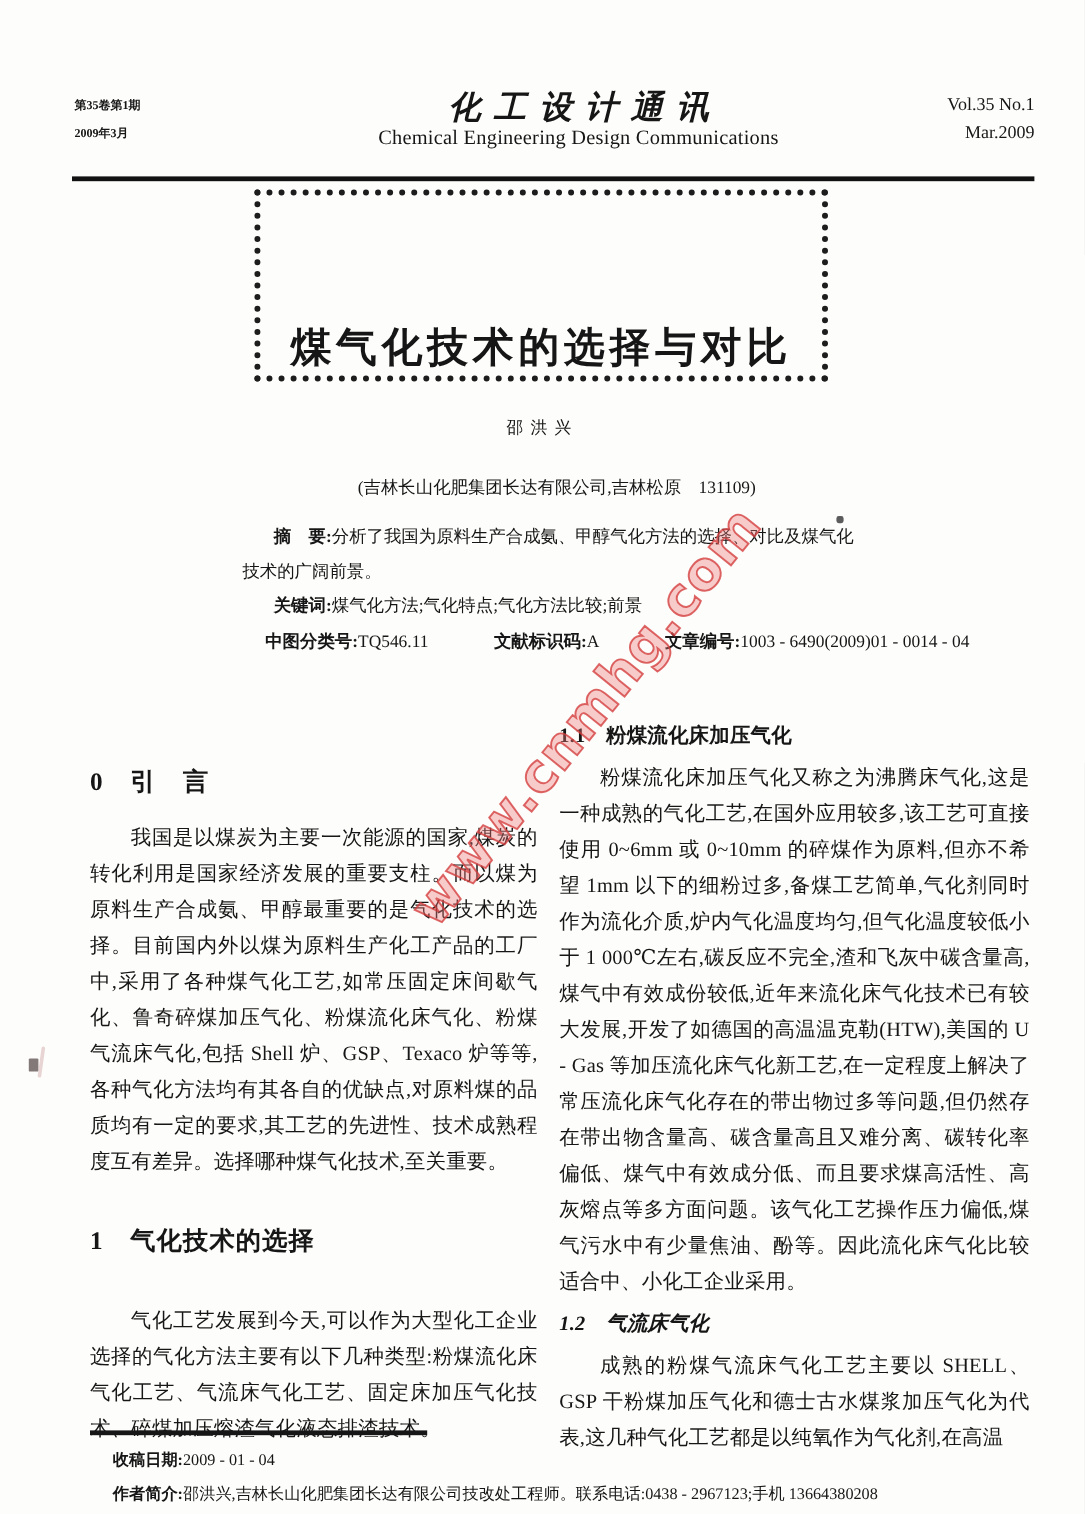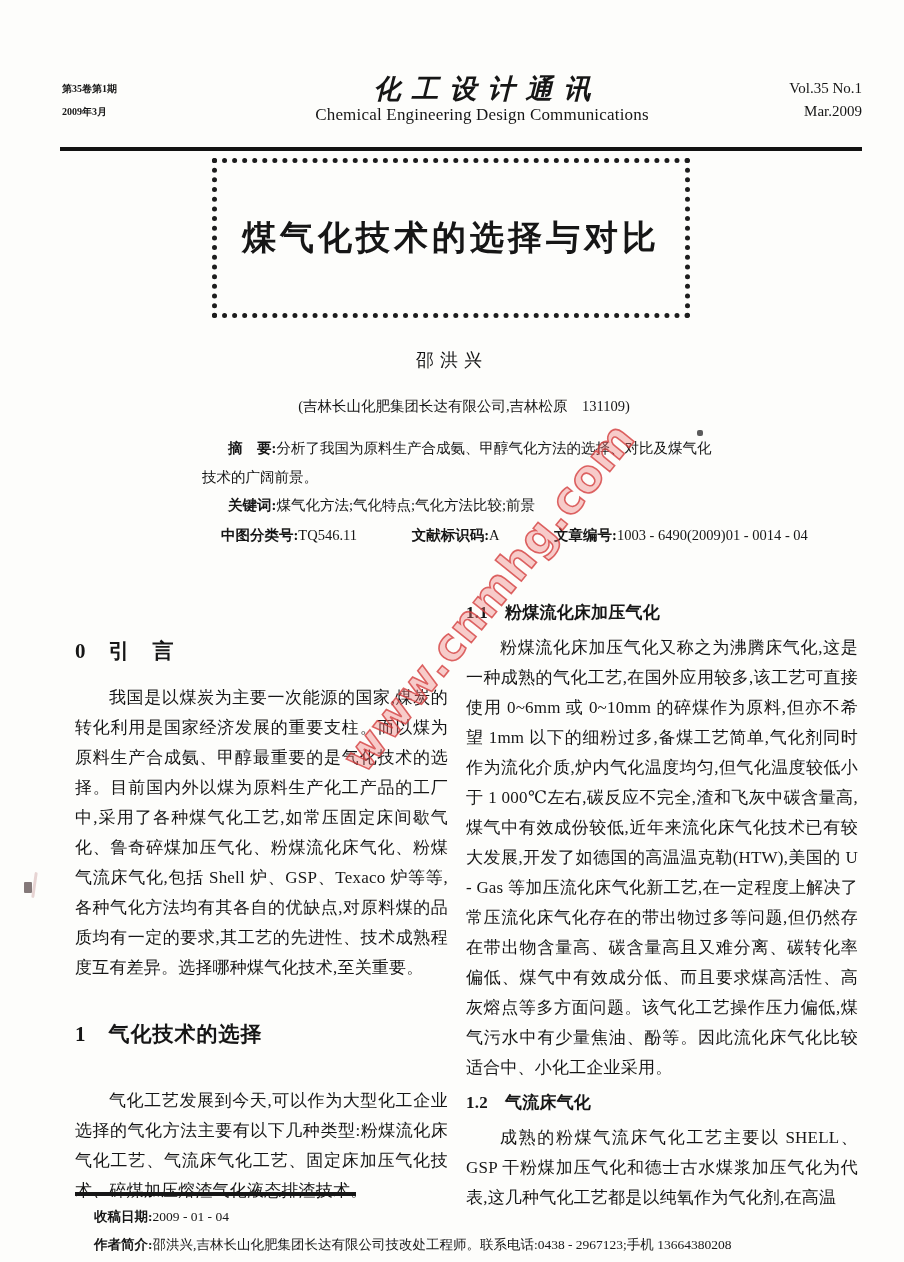--- a/index.html
+++ b/index.html
@@ -12,25 +12,25 @@
   .header { position:absolute; top:74px; left:62px; width:800px; display:flex; align-items:center; }
   .header-cell-left  { width:180px; text-align:left; font-size:10px; line-height:23px;font-weight:bold; }
   .header-cell-center{ flex:1; text-align:center; }
   .journal-cn { font-size:27px; font-weight:bold; font-style:italic; letter-spacing:11px; text-indent:11px; line-height:30px; }
   .journal-en { font-size:17px; line-height:22px; letter-spacing:0.2px; }
   .header-cell-right { width:140px; text-align:right; font-size:15px; line-height:23px; }
   .header-rule { position:absolute; top:147px; left:60px; width:802px; height:4px; background:#121212; }
   
   .title-box {
     position:absolute; left:212px; top:158px; width:478px; height:160px; box-sizing:border-box;
-    border:5px dotted #1d1d1d; display:flex; align-items:center; justify-content:center;
+    border:5px dotted #1d1d1d; display:flex; align-items:flex-end; justify-content:center;
   }
   .article-title { font-size:34px; font-weight:bold; letter-spacing:4px; white-space:nowrap; }
   
-  .author { position:absolute; top:348px; left:0; width:904px; text-align:center; font-size:18px; letter-spacing:6px; }
+  .author { position:absolute; top:348px; left:0; width:904px; text-align:center; font-size:14px; letter-spacing:6px; }
   .affiliation { position:absolute; top:397px; left:0; width:904px; text-align:center; font-size:14.5px;padding-left:12px; }
   
   .abstract { position:absolute; left:202px; top:434px; width:512px; font-size:14.5px; line-height:28.5px; }
   .abstract p { margin:0; }
   .indent { text-indent:1.8em; }
   .abstract b, .meta b, .footer b { font-weight:bold; }
   .meta { position:absolute; left:197px; top:521px; width:600px; font-size:14.5px; line-height:28px; white-space:nowrap; }
   .meta-group { margin-right:27px;padding-left:24px; }
   .meta-group:last-child { margin-right:0; }
   
@@ -102,21 +102,21 @@
   <div class="col-left body-text">
     <h2 class="section-heading">0　引　言</h2>
     <p class="intro-para">我国是以煤炭为主要一次能源的国家,煤炭的转化利用是国家经济发展的重要支柱。而以煤为原料生产合成氨、甲醇最重要的是气化技术的选择。目前国内外以煤为原料生产化工产品的工厂中,采用了各种煤气化工艺,如常压固定床间歇气化、鲁奇碎煤加压气化、粉煤流化床气化、粉煤气流床气化,包括 Shell 炉、GSP、Texaco 炉等等,各种气化方法均有其各自的优缺点,对原料煤的品质均有一定的要求,其工艺的先进性、技术成熟程度互有差异。选择哪种煤气化技术,至关重要。</p>
     <h2 class="section-heading sel-heading">1　气化技术的选择</h2>
     <p class="sel-para">气化工艺发展到今天,可以作为大型化工企业选择的气化方法主要有以下几种类型:粉煤流化床气化工艺、气流床气化工艺、固定床加压气化技术、碎煤加压熔渣气化液态排渣技术。</p>
   </div>
 
   <div class="col-right body-text">
     <h3 class="sub-heading">1.1　粉煤流化床加压气化</h3>
     <p>粉煤流化床加压气化又称之为沸腾床气化,这是一种成熟的气化工艺,在国外应用较多,该工艺可直接使用 0~6mm 或 0~10mm 的碎煤作为原料,但亦不希望 1mm 以下的细粉过多,备煤工艺简单,气化剂同时作为流化介质,炉内气化温度均匀,但气化温度较低小于 1 000℃左右,碳反应不完全,渣和飞灰中碳含量高,煤气中有效成份较低,近年来流化床气化技术已有较大发展,开发了如德国的高温温克勒(HTW),美国的 U - Gas 等加压流化床气化新工艺,在一定程度上解决了常压流化床气化存在的带出物过多等问题,但仍然存在带出物含量高、碳含量高且又难分离、碳转化率偏低、煤气中有效成分低、而且要求煤高活性、高灰熔点等多方面问题。该气化工艺操作压力偏低,煤气污水中有少量焦油、酚等。因此流化床气化比较适合中、小化工企业采用。</p>
-    <h3 class="sub-heading" style="margin-top:7px;">1.2　气流床气化</h3>
+    <h3 class="sub-heading" style="margin-top:7px;font-style:italic;">1.2　气流床气化</h3>
     <p>成熟的粉煤气流床气化工艺主要以 SHELL、GSP 干粉煤加压气化和德士古水煤浆加压气化为代表,这几种气化工艺都是以纯氧作为气化剂,在高温</p>
   </div>
 
   <div class="footnote-rule"></div>
   <div class="footer">
     <p><b>收稿日期:</b><span>2009 - 01 - 04</span></p>
     <p><b>作者简介:</b><span>邵洪兴,吉林长山化肥集团长达有限公司技改处工程师。联系电话:0438 - 2967123;手机 13664380208</span></p>
   </div>
 
   <div class="watermark">www.cnmhg.com</div>

